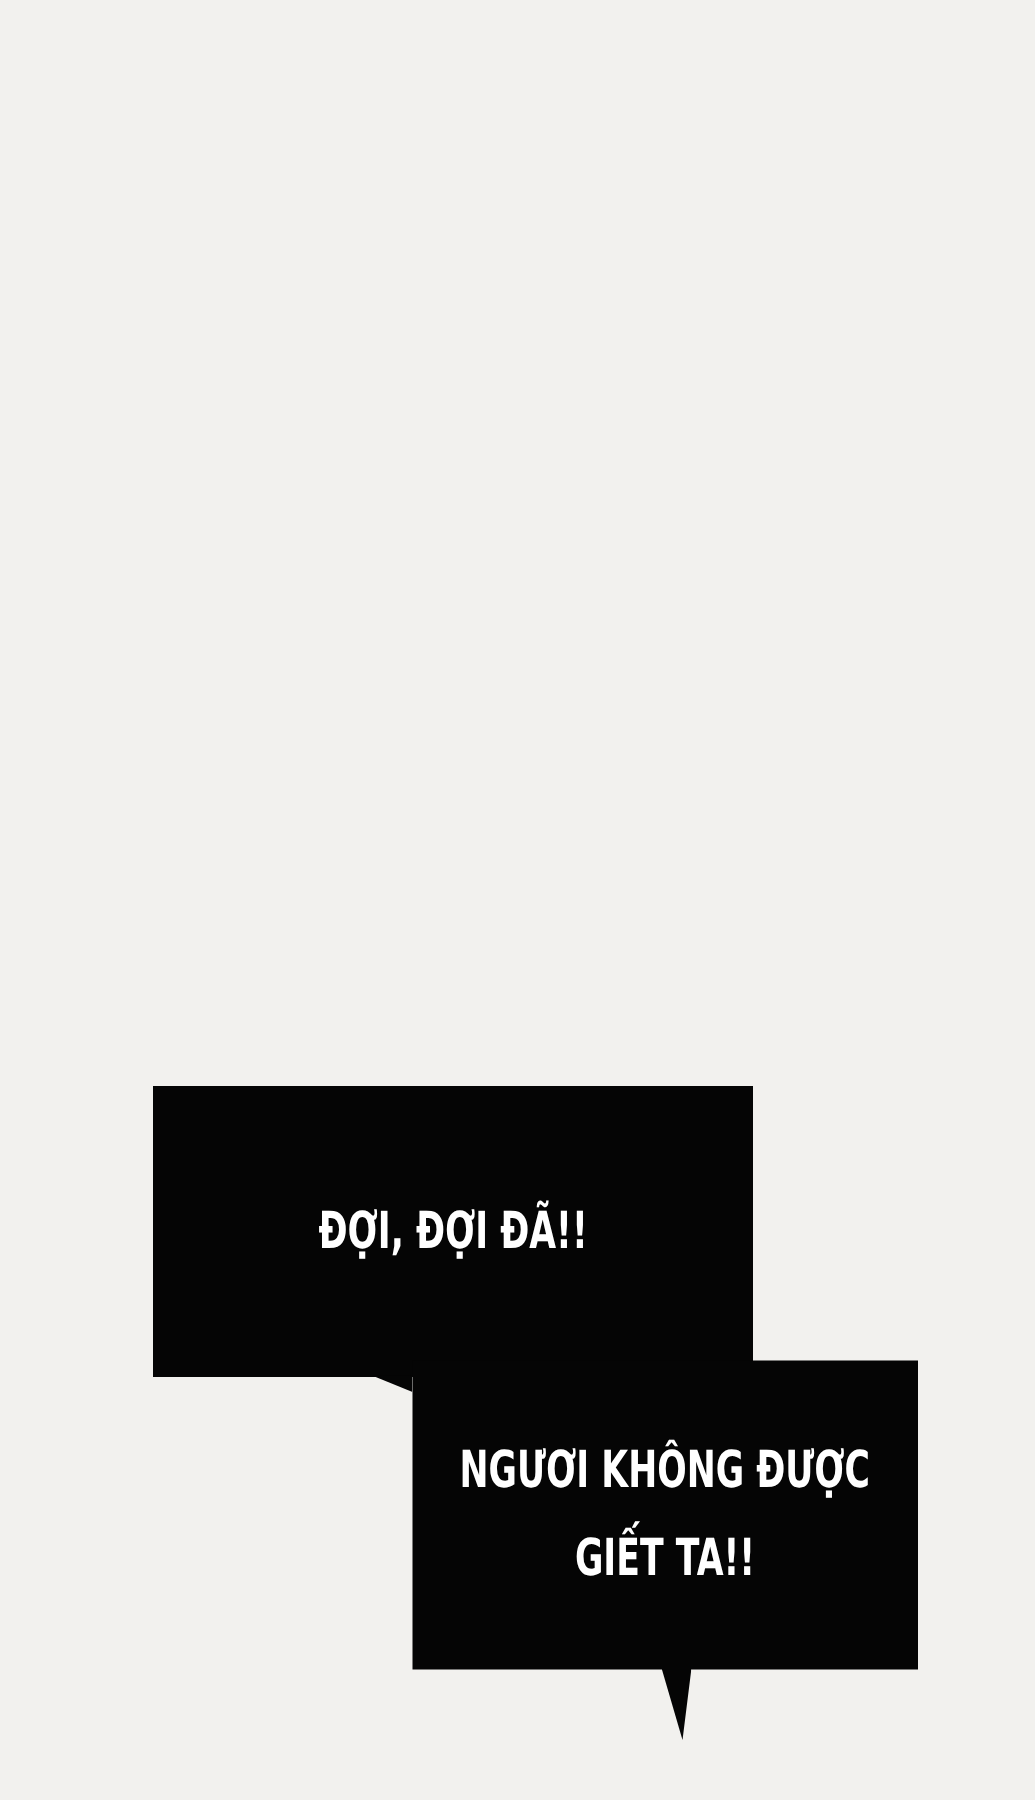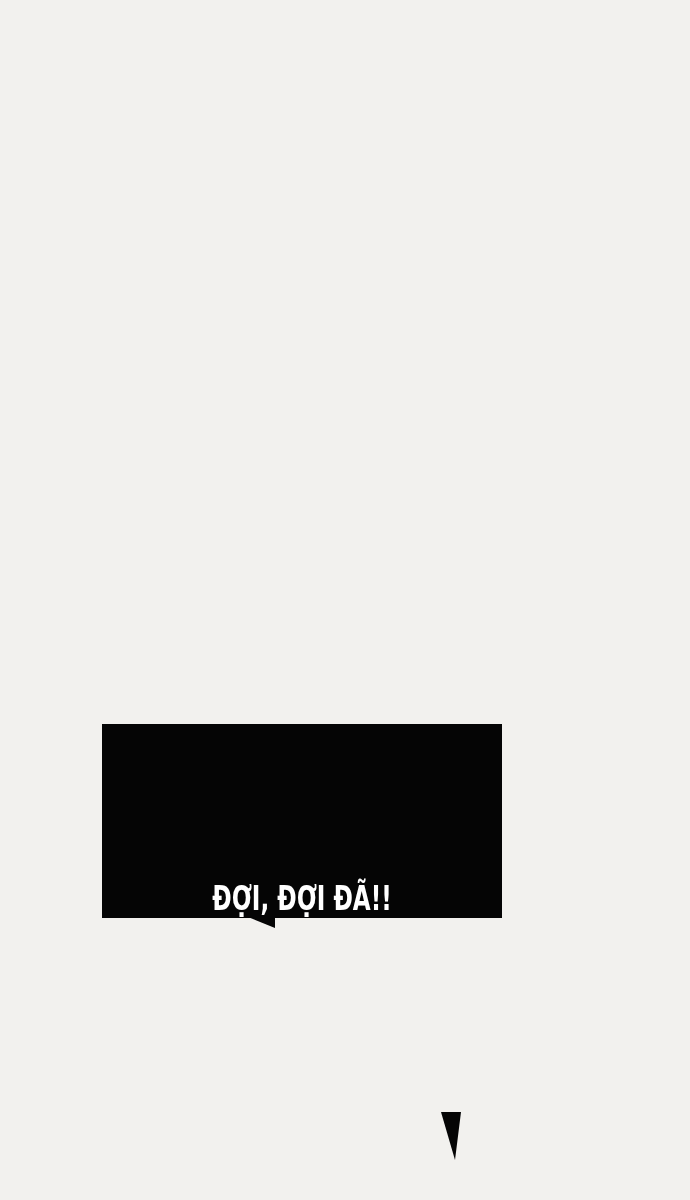--- a/index.html
+++ b/index.html
@@ -39,21 +39,21 @@
     line-height: 56px;
     color: #080808;
   }
 
   
   .bubble {
     position: absolute;
     background: #050505;
     display: flex;
     flex-direction: column;
-    justify-content: flex-end;
+    justify-content: center;
     align-items: center;
   }
   .bubble .comic-line { color: #ffffff; }
 
   .bubble-1 {
     left: 102px; top: 724px;
     width: 400px; height: 194px;
   }
   .bubble-1 .comic-line { font-size: 34px; }
 
@@ -89,16 +89,20 @@
 
 <div class="page">
 
 
   <section class="bubble bubble-1">
     <p class="comic-line">ĐỢI, ĐỢI ĐÃ!!</p>
   </section>
 
   <div class="bubble-step"></div>
 
+  <section class="bubble bubble-2">
+    <p class="comic-line">NGƯƠI KHÔNG ĐƯỢC</p>
+    <p class="comic-line">GIẾT TA!!</p>
+  </section>
 
   <div class="bubble-tail"></div>
 
 </div>
 
 </body></html>

